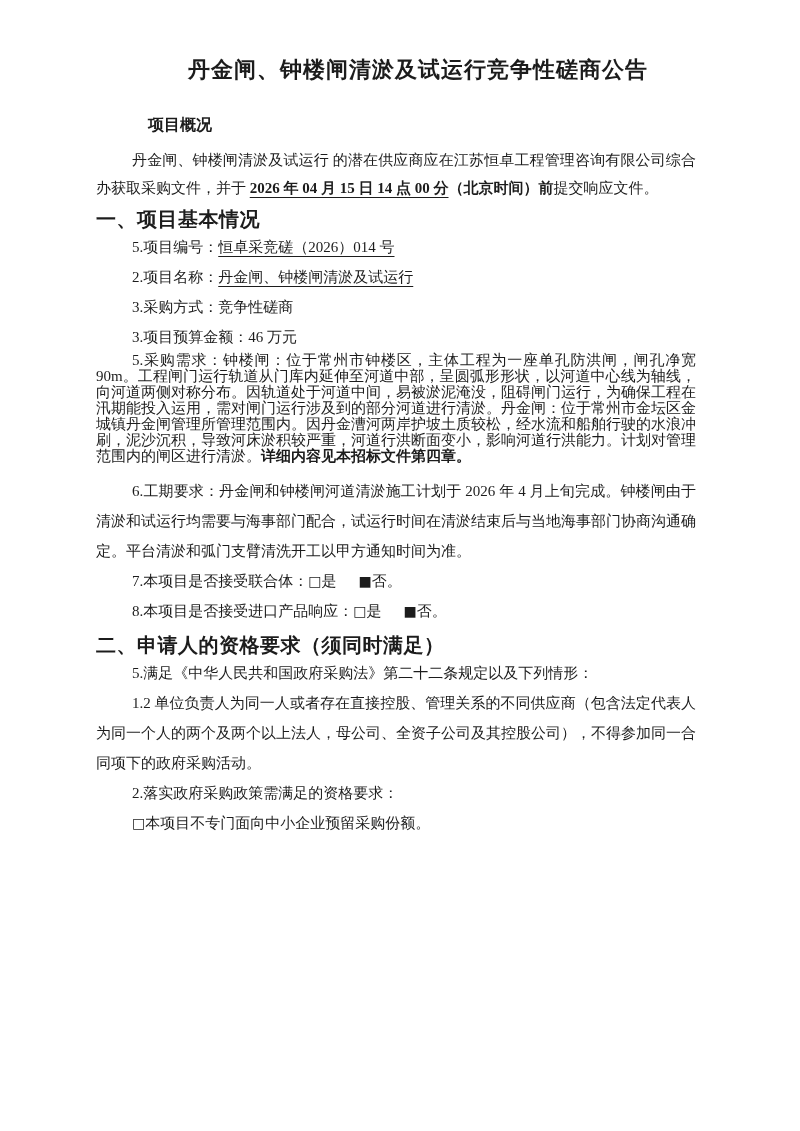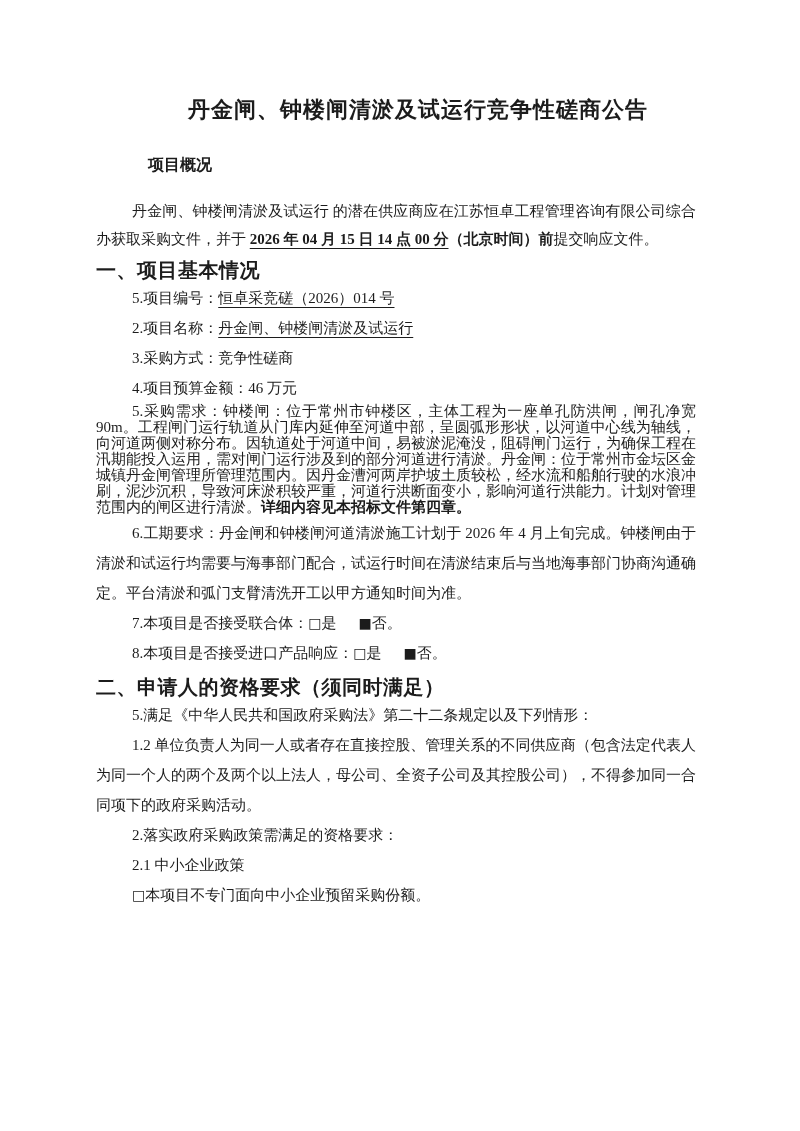--- a/index.html
+++ b/index.html
@@ -6,21 +6,21 @@
     margin: 0;
     padding: 0;
     background: #ffffff;
   }
   .page {
     position: relative;
     width: 800px;
     height: 1093px;
     background: #ffffff;
     box-sizing: border-box;
-    padding: 96px 104px 0 96px;
+    padding: 56px 104px 0 96px;
     font-family: "Liberation Serif", "DejaVu Serif", serif;
     color: #1c1c1c;
     overflow: hidden;
   }
   .doc-title {
     margin: 0;
     padding-left: 44px;
     font-size: 22px;
     line-height: 28px;
     font-weight: 700;
@@ -35,31 +35,31 @@
     line-height: 22px;
     font-weight: 700;
   }
   .p {
     margin: 0;
     font-size: 15px;
     line-height: 30px;
     text-align: justify;
   }
   .ind { text-indent: 36px; }
-  .ov-p { margin-top: 21px; line-height: 28px; }
+  .ov-p { margin-top: 10px; line-height: 28px; }
   .sec-h {
     margin: 4px 0 0 0;
     font-size: 20px;
     line-height: 26px;
     font-weight: 700;
     letter-spacing: 0.5px;
   }
   .sec2-h { margin-top: 6px; }
   .tight { line-height: 16px; }
-  .p6 { margin-top: 3px; }
+  .p6 { margin-top: 12px; }
   .bold { font-weight: 700; }
   .u { text-decoration: underline; text-underline-offset: 4px; }
   .cb { font-family: "DejaVu Sans", sans-serif; font-size: 14px; }
   .cb2 { margin-left: 22px; }
 </style>
 </head>
 <body>
 
 <div class="page">
 
@@ -70,36 +70,35 @@
   <p class="p ind ov-p"><span>丹金闸、钟楼闸清淤及试运行 的潜在供应商应在江苏恒卓工程管理咨询有限公司综合办获取采购文件，并于 </span><span class="bold u">2026 年 04 月 15 日 14 点 00 分</span><span class="bold">（北京时间）前</span><span>提交响应文件。</span></p>
 
   <h2 class="sec-h">一、项目基本情况</h2>
 
   <p class="p ind"><span>5.项目编号：</span><span class="u">恒卓采竞磋（2026）014 号</span></p>
 
   <p class="p ind"><span>2.项目名称：</span><span class="u">丹金闸、钟楼闸清淤及试运行</span></p>
 
   <p class="p ind"><span>3.采购方式：</span><span>竞争性磋商</span></p>
 
-  <p class="p ind"><span>4.项目预算金额：</span><span>46 万元</span></p>
+  <p class="p ind"><span>3.项目预算金额：</span><span>46 万元</span></p>
 
   <p class="p ind tight"><span>5.采购需求：钟楼闸：位于常州市钟楼区，主体工程为一座单孔防洪闸，闸孔净宽 90m。工程闸门运行轨道从门库内延伸至河道中部，呈圆弧形形状，以河道中心线为轴线，向河道两侧对称分布。因轨道处于河道中间，易被淤泥淹没，阻碍闸门运行，为确保工程在汛期能投入运用，需对闸门运行涉及到的部分河道进行清淤。丹金闸：位于常州市金坛区金城镇丹金闸管理所管理范围内。因丹金漕河两岸护坡土质较松，经水流和船舶行驶的水浪冲刷，泥沙沉积，导致河床淤积较严重，河道行洪断面变小，影响河道行洪能力。计划对管理范围内的闸区进行清淤。</span><span class="bold">详细内容见本招标文件第四章。</span></p>
 
   <p class="p ind p6">6.工期要求：丹金闸和钟楼闸河道清淤施工计划于 2026 年 4 月上旬完成。钟楼闸由于清淤和试运行均需要与海事部门配合，试运行时间在清淤结束后与当地海事部门协商沟通确定。平台清淤和弧门支臂清洗开工以甲方通知时间为准。</p>
 
   <p class="p ind"><span>7.本项目是否接受联合体：</span><span class="cb">□</span><span>是</span><span class="cb cb2">■</span><span>否。</span></p>
 
   <p class="p ind"><span>8.本项目是否接受进口产品响应：</span><span class="cb">□</span><span>是</span><span class="cb cb2">■</span><span>否。</span></p>
 
   <h2 class="sec-h sec2-h">二、申请人的资格要求（须同时满足）</h2>
 
   <p class="p ind">5.满足《中华人民共和国政府采购法》第二十二条规定以及下列情形：</p>
 
 
   <p class="p ind">1.2 单位负责人为同一人或者存在直接控股、管理关系的不同供应商（包含法定代表人为同一个人的两个及两个以上法人，母公司、全资子公司及其控股公司），不得参加同一合同项下的政府采购活动。</p>
 
   <p class="p ind">2.落实政府采购政策需满足的资格要求：</p>
 
-  <p class="p ind">2.1 中小企业政策</p>
 
   <p class="p ind"><span class="cb">□</span><span>本项目不专门面向中小企业预留采购份额。</span></p>
 
 </div>
 
 </body></html>

